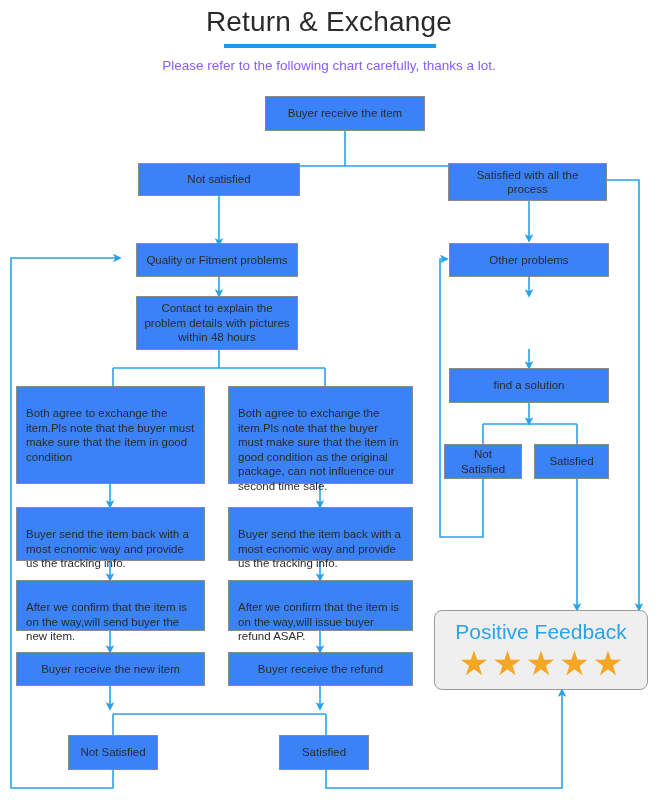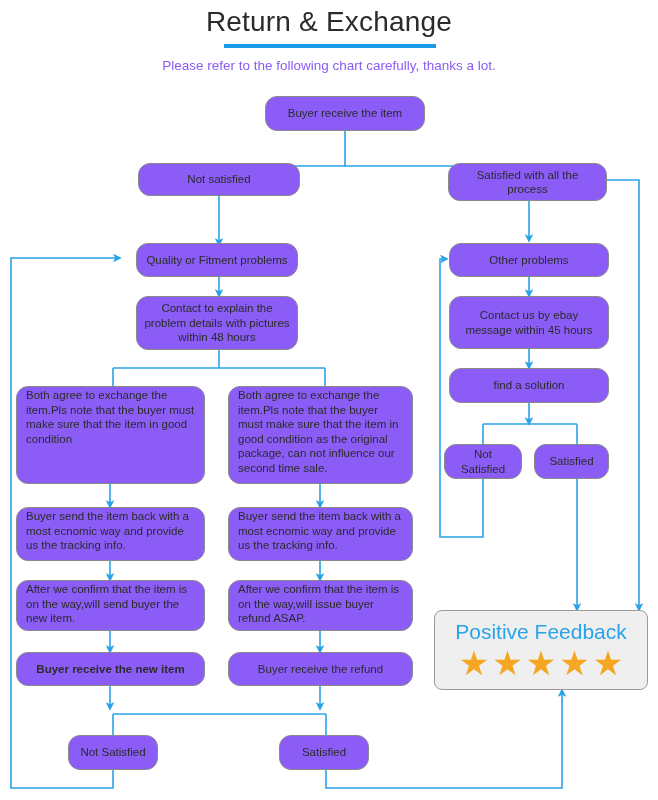--- a/index.html
+++ b/index.html
@@ -52,36 +52,36 @@
     left: 0;
     top: 0;
     width: 658px;
     height: 800px;
     pointer-events: none;
   }
   .node {
     position: absolute;
     box-sizing: border-box;
     border: 1px solid #8a8a8a;
-    border-radius: 12px;
-    background: #8b5cf6;
+    border-radius: 0;
+    background: #3b82f6;
     color: #2b2b2b;
     font-size: 11.5px;
     line-height: 14.5px;
     display: flex;
     align-items: center;
     justify-content: center;
     text-align: center;
     padding: 4px 7px;
   }
   .node.left-align {
     text-align: left;
     justify-content: flex-start;
     align-items: flex-start;
-    padding: 1px 9px;
+    padding: 19px 9px;
   }
   .feedback {
     position: absolute;
     box-sizing: border-box;
     border: 1px solid #9a9a9a;
     border-radius: 8px;
     background: #efefef;
     display: flex;
     flex-direction: column;
     align-items: center;
@@ -184,23 +184,20 @@
   </div>
 
   <div class="node" style="left:449px; top:243px; width:160px; height:34px;">
     <span>Other problems</span>
   </div>
 
   <div class="node" style="left:136px; top:296px; width:162px; height:54px;">
     <span>Contact to explain the problem details with pictures within 48 hours</span>
   </div>
 
-  <div class="node" style="left:449px; top:296px; width:160px; height:53px;">
-    <span>Contact us by ebay message within 45 hours</span>
-  </div>
 
   <div class="node" style="left:449px; top:368px; width:160px; height:35px;justify-content:center;">
     <span>find a solution</span>
   </div>
 
   <div class="node left-align" style="left:16px; top:386px; width:189px; height:98px;">
     <span>Both agree to exchange the item.Pls  note that the buyer must make sure that the item in good condition</span>
   </div>
 
   <div class="node left-align" style="left:228px; top:386px; width:185px; height:98px;">
@@ -216,21 +213,21 @@
   </div>
 
   <div class="node left-align" style="left:16px; top:580px; width:189px; height:51px;">
     <span>After we confirm that the item is on the way,will send buyer the new item.</span>
   </div>
 
   <div class="node left-align" style="left:228px; top:580px; width:185px; height:51px;">
     <span>After we confirm that the item is on the way,will issue buyer refund ASAP.</span>
   </div>
 
-  <div class="node" style="left:16px; top:652px; width:189px; height:34px;font-weight:bold;">
+  <div class="node" style="left:16px; top:652px; width:189px; height:34px;">
     <span>Buyer receive the new item</span>
   </div>
 
   <div class="node" style="left:228px; top:652px; width:185px; height:34px;">
     <span>Buyer receive the refund</span>
   </div>
 
   <div class="node" style="left:444px; top:444px; width:78px; height:35px;">
     <span>Not Satisfied</span>
   </div>

